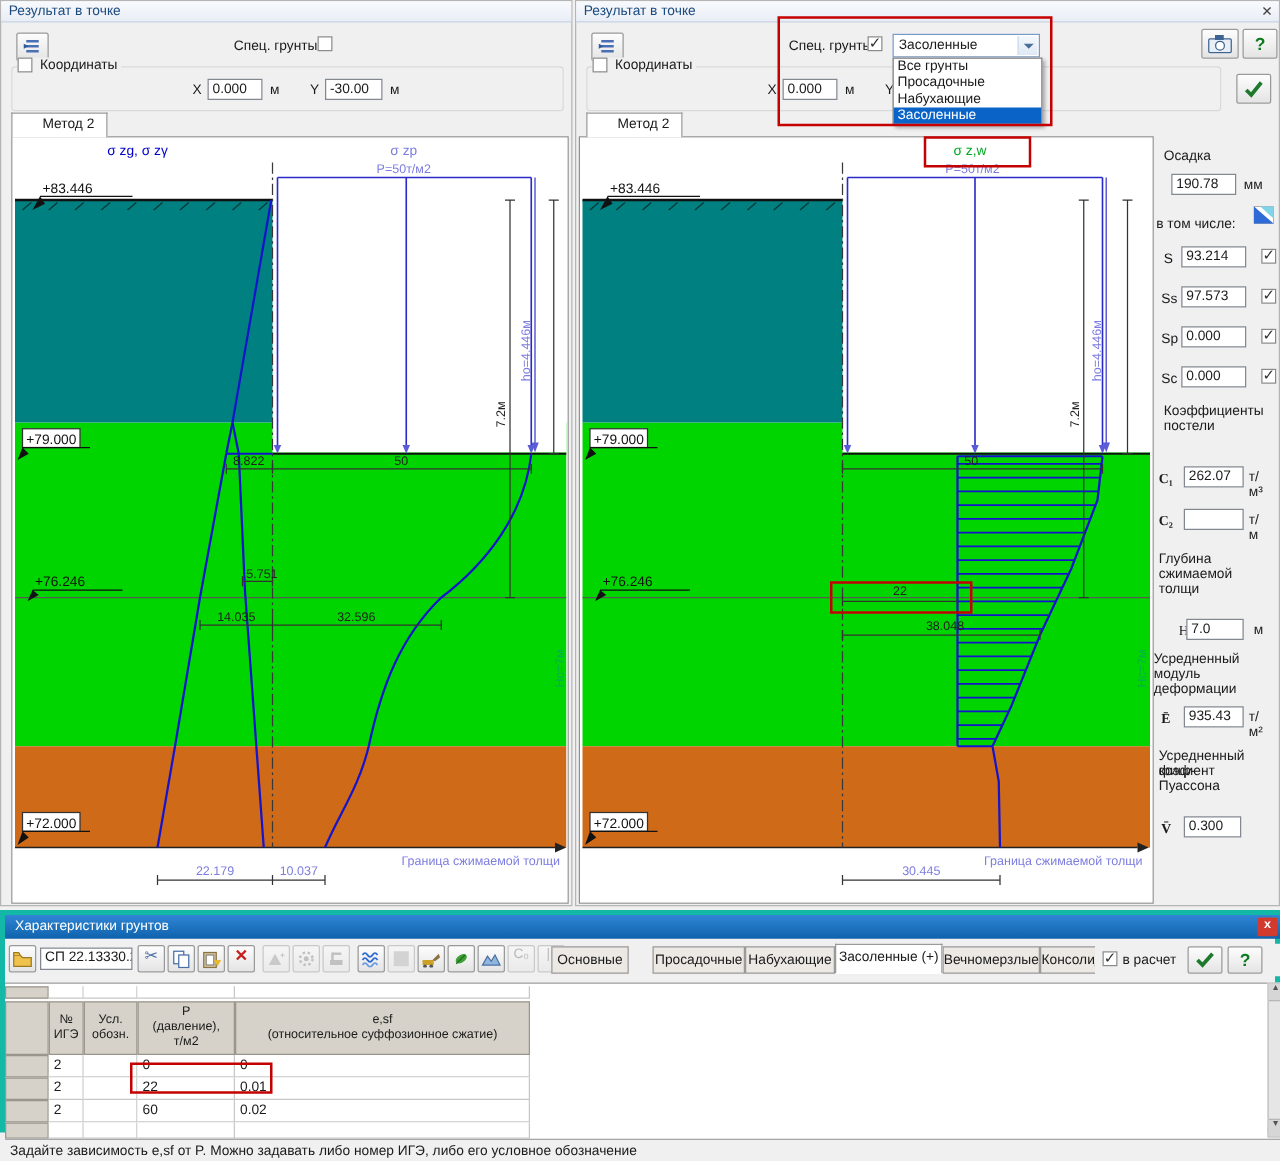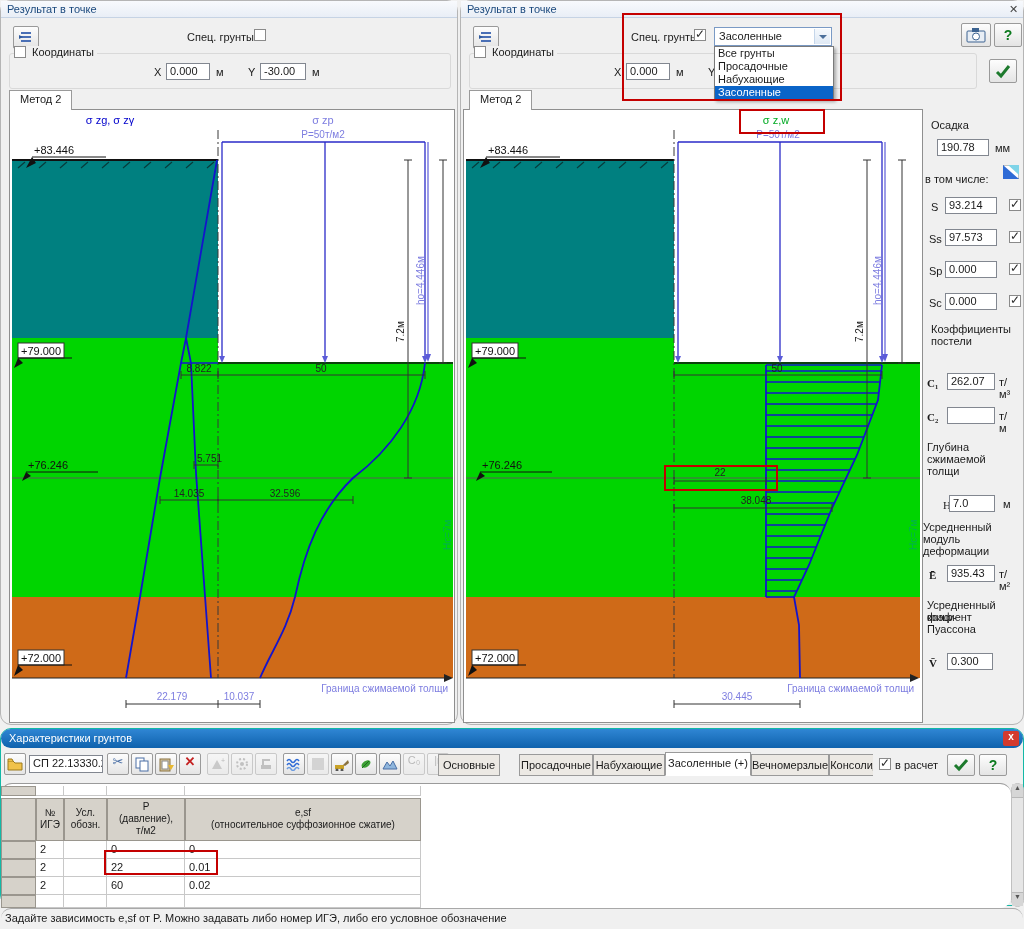--- a/index.html
+++ b/index.html
@@ -1,26 +1,26 @@
 <!DOCTYPE html>
 <html><head>
 <meta charset="utf-8">
 <style>
   html,body{margin:0;padding:0;background:#d6d6d6;}
   #screen{position:relative;width:1024px;height:929px;background:#f0f0f0;font-family:"Liberation Sans",sans-serif;font-size:11px;color:#1a1a1a;overflow:hidden;}
-  .abs{position:absolute;border-radius:11px;}
+  .abs{position:absolute;}
   .pane{background:#f0f0f0;border:1px solid #b5b5b5;box-sizing:border-box;}
   .ptitle{position:absolute;left:0;top:0;right:0;height:17px;background:linear-gradient(#f8fafd,#e9eef6);border-bottom:1px solid #c6d3e4;color:#1c4a7e;padding:2px 0 0 6px;box-sizing:border-box;}
   .btn{position:absolute;border:1px solid #9a9a9a;background:linear-gradient(#fdfdfd,#e4e4e4);border-radius:2px;text-align:center;cursor:default;box-sizing:border-box;}
   .field{position:absolute;border:1px solid #828790;background:#fff;box-sizing:border-box;padding:1px 3px 0 3px;font-size:11px;overflow:hidden;white-space:nowrap;}
   .cb{position:absolute;width:12px;height:12px;border:1px solid #8a8a8a;background:#fff;box-sizing:border-box;}
   .cb.on::after{content:"✓";position:absolute;left:0px;top:-3px;font-size:12px;color:#2d2d2d;}
   .grp{position:absolute;border:1px solid #d9d9d9;border-radius:3px;box-sizing:border-box;}
   .grplbl{position:absolute;top:-8px;left:6px;background:#f0f0f0;padding:0 3px;}
-  .tab{position:absolute;background:#fff;border:1px solid #9a9a9a;border-bottom:none;padding:2px 10px 0 10px;height:20px;box-sizing:border-box;z-index:5;}
+  .tab{position:absolute;background:#fff;border:1px solid #9a9a9a;border-bottom:none;padding:2px 10px 0 24px;height:20px;box-sizing:border-box;z-index:5;}
   .chartframe{position:absolute;background:#fff;border:1px solid #8f8f8f;box-sizing:border-box;}
   .annot{position:absolute;border:2px solid #c40000;z-index:40;pointer-events:none;}
   .combo{position:absolute;border:1px solid #7a9ac5;background:#fff;box-sizing:border-box;}
   .combo .arr{position:absolute;right:1px;top:1px;bottom:1px;width:15px;background:linear-gradient(#f4f8fc,#dfe9f5);border-left:1px solid #c5d6ea;}
   .combo .arr::after{content:"";position:absolute;left:4px;top:6px;border:4px solid transparent;border-top-color:#4a6f9b;}
   .ddlist{position:absolute;border:1px solid #7a7a7a;background:#fff;box-shadow:2px 2px 3px rgba(0,0,0,.3);z-index:30;}
   .dditem{height:13px;padding:0 3px;line-height:13px;white-space:nowrap;overflow:hidden;}
   .dditem.sel{background:#0a64c8;color:#fff;}
   .btab{position:absolute;height:22px;box-sizing:border-box;border:1px solid #9a9a9a;background:#ece9e4;text-align:center;padding-top:4px;overflow:hidden;white-space:nowrap;}
   .btab.active{background:#fff;border-bottom-color:#fff;height:24px;z-index:6;font-weight:bold;font-weight:normal;}
@@ -311,21 +311,21 @@
       <div class="abs" style="left:76px;top:457px;">т/м²</div>
 
       <div class="abs" style="left:4px;top:488px;">Усредненный коэф-</div>
       <div class="abs" style="left:4px;top:500px;">фициент Пуассона</div>
 
       <div class="abs" style="left:6px;top:546px;font-weight:bold;font-family:'Liberation Serif',serif;">V̄</div>
       <div class="field" style="left:24px;top:542px;width:46px;height:17px;">0.300</div>
     </div>
   </div>
 
-  <div class="abs" style="left:0;top:728px;width:1024px;height:178px;background:#f0f0f0;border:1px solid #14b8a6;box-sizing:border-box;">
+  <div class="abs" style="left:0;top:728px;width:1024px;height:178px;background:#f0f0f0;border:4px solid #14b8a6;box-sizing:border-box;">
     <div class="abs" style="left:0;top:0;width:1022px;height:19px;background:linear-gradient(#2f86d4,#0f62ad);color:#fff;padding:3px 0 0 8px;box-sizing:border-box;">
       <span>Характеристики грунтов</span>
     </div>
     <div class="abs" style="left:1002px;top:2px;width:16px;height:15px;background:#d23a2e;color:#fff;text-align:center;font-size:10px;font-weight:bold;border-radius:2px;">x</div>
 
     <div class="btn" style="left:3px;top:24px;width:22px;height:22px;"><svg width="16" height="14" style="margin-top:3px">
           <path d="M1,4 L6,4 L8,6 L15,6 L15,13 L1,13 Z" fill="#f0c24b" stroke="#9c7a1d"></path>
           <path d="M1,4 L1,2 L5,2 L6,4" fill="#f0c24b" stroke="#9c7a1d"></path>
         </svg></div>
     <div class="field" style="left:28px;top:26px;width:74px;height:18px;">СП 22.13330.2</div>

